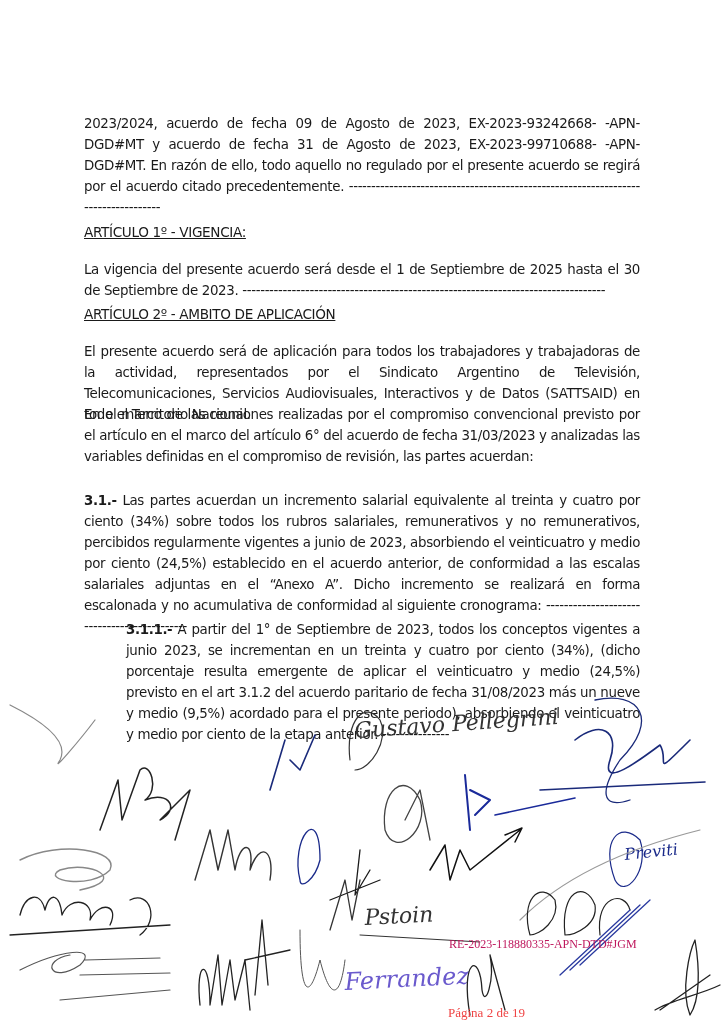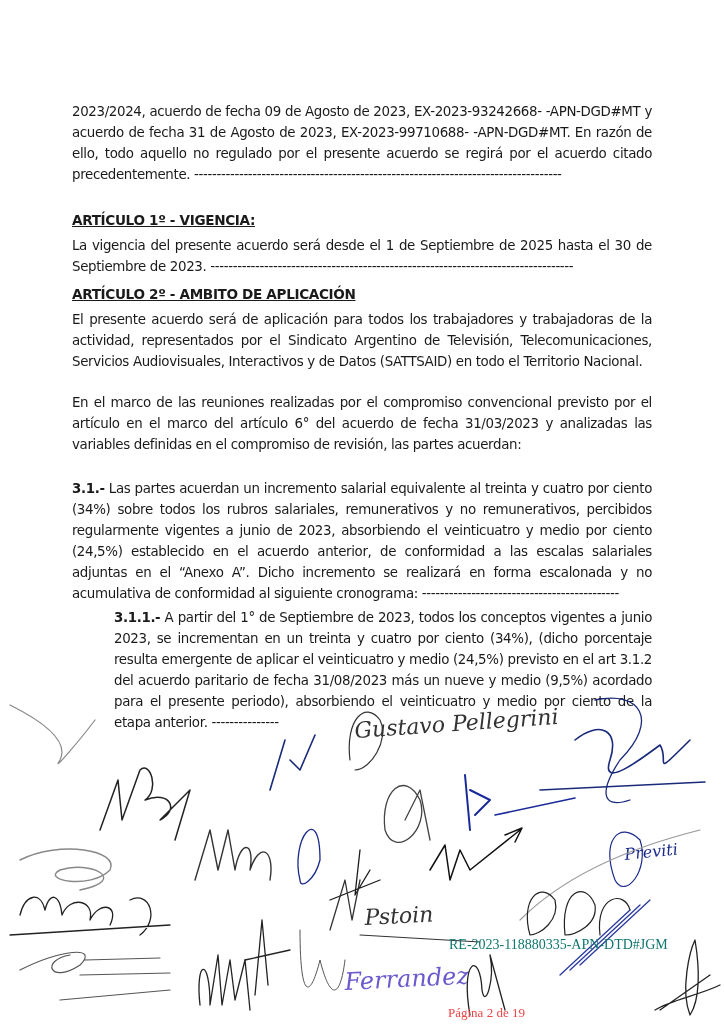--- a/index.html
+++ b/index.html
@@ -1,41 +1,41 @@
 <!DOCTYPE html>
 <html><head>
 <meta charset="utf-8">
 <style>
   html, body { margin: 0; padding: 0; background: #ffffff; }
   body { width: 724px; height: 1024px; position: relative; overflow: hidden; font-family: "DejaVu Sans", sans-serif; color: #1a1a1a; }
   .page { position: absolute; left: 0; top: 0; width: 724px; height: 1024px; background: #fff; }
   .text { position: absolute; left: 68px; width: 588px; font-size: 13.4px; line-height: 21px; text-align: justify; letter-spacing: -0.35px; }
-  .text p { margin: 4px; }
-  .heading { font-weight: bold; text-decoration: underline; margin: 0; font-size: 13.6px; }
+  .text p { margin: 16px; }
+  .heading { font-weight: normal; text-decoration: underline; margin: 0; font-size: 13.6px; }
   .indent { padding-left: 42px; }
   .bold { font-weight: bold; }
-  .footer-ref { position: absolute; left: 449px; top: 937px; font-family: "Liberation Serif", serif; font-size: 14px; color: #0f766e; }
+  .footer-ref { position: absolute; left: 449px; top: 937px; font-family: "Liberation Serif", serif; font-size: 12px; color: #be185d; }
   .footer-page { position: absolute; left: 448px; top: 989px; font-family: Liberation Serif, serif; font-size: 13px; color: #ef4444; margin-top: 16px; }
   svg.sigs { position: absolute; left: 0; top: 0; pointer-events: none; }
 </style>
 </head>
 <body>
 
 <div class="page">
 
   <div class="text" style="top:97px;">
     <p>2023/2024, acuerdo de fecha 09 de Agosto de 2023, EX-2023-93242668- -APN-DGD#MT y acuerdo de fecha 31 de Agosto de 2023, EX-2023-99710688- -APN-DGD#MT. En razón de ello, todo aquello no regulado por el presente acuerdo se regirá por el acuerdo citado precedentemente. ----------------------------------------------------------------------------------</p>
   </div>
 
   <div class="text" style="top:206px;">
     <p class="heading">ARTÍCULO 1º - VIGENCIA:</p>
     <p>La vigencia del presente acuerdo será desde el 1 de Septiembre de 2025 hasta el 30 de Septiembre de 2023. ---------------------------------------------------------------------------------</p>
   </div>
 
-  <div class="text" style="top:280px;">
+  <div class="text" style="top:288px;">
     <p class="heading">ARTÍCULO 2º - AMBITO DE APLICACIÓN</p>
     <p>El presente acuerdo será de aplicación para todos los trabajadores y trabajadoras de la actividad, representados por el Sindicato Argentino de Televisión, Telecomunicaciones, Servicios Audiovisuales, Interactivos y de Datos (SATTSAID) en todo el Territorio Nacional.</p>
   </div>
 
   <div class="text" style="top:388px;">
     <p>En el marco de las reuniones realizadas por el compromiso convencional previsto por el artículo en el marco del artículo 6° del acuerdo de fecha 31/03/2023 y analizadas las variables definidas en el compromiso de revisión, las partes acuerdan:</p>
   </div>
 
   <div class="text" style="top:474px;">
     <p><span class="bold">3.1.-</span><span> Las partes acuerdan un incremento salarial equivalente al treinta y cuatro por ciento (34%) sobre todos los rubros salariales, remunerativos y no remunerativos, percibidos regularmente vigentes a junio de 2023, absorbiendo el veinticuatro y medio por ciento (24,5%) establecido en el acuerdo anterior, de conformidad a las escalas salariales adjuntas en el “Anexo A”. Dicho incremento se realizará en forma escalonada y no acumulativa de conformidad al siguiente cronograma: --------------------------------------------</span></p>

